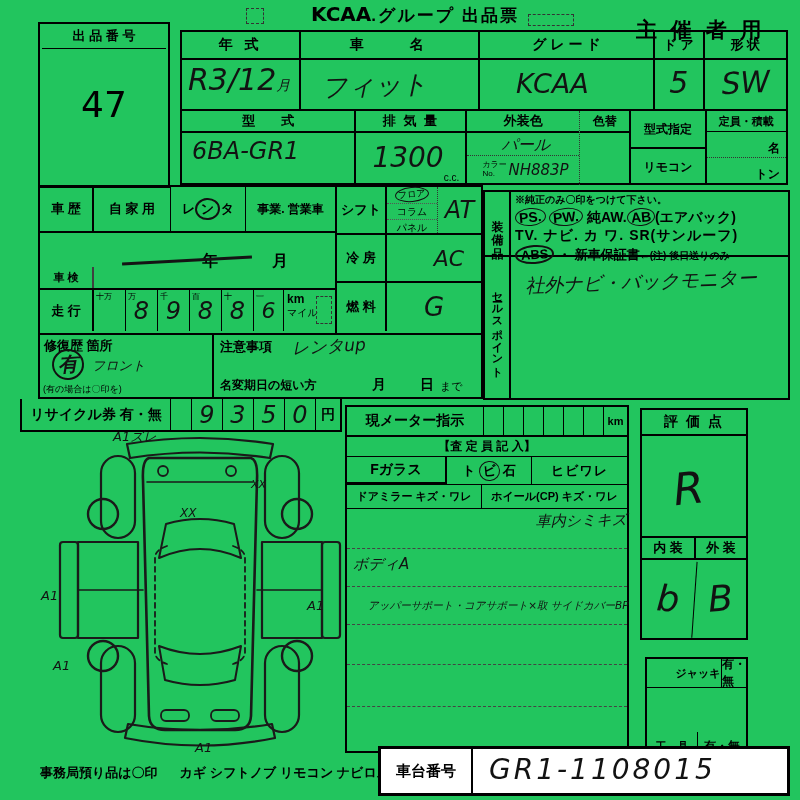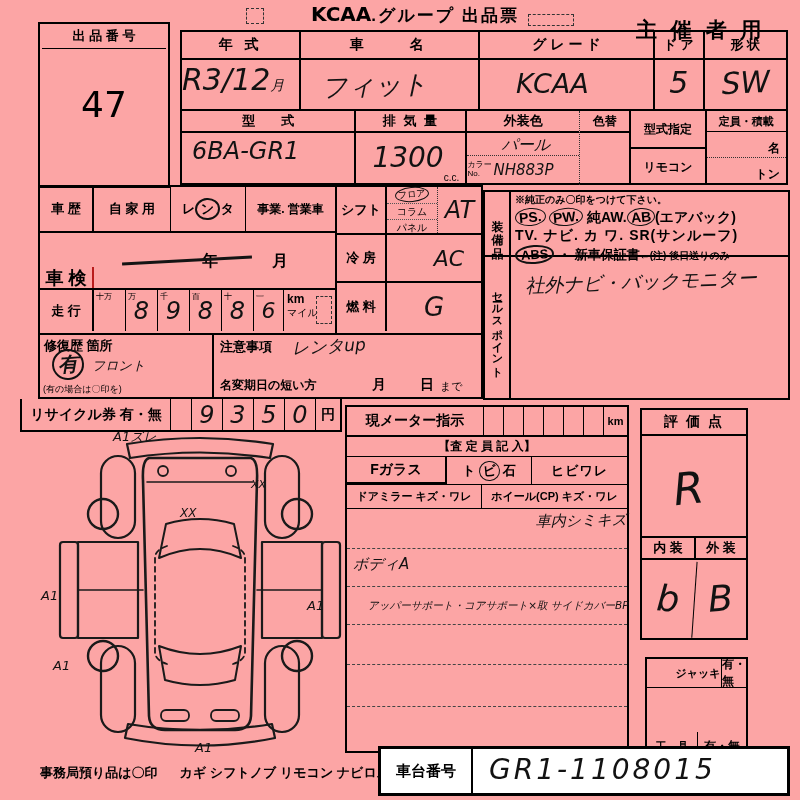--- a/index.html
+++ b/index.html
@@ -1,17 +1,17 @@
 <!DOCTYPE html>
 <html><head>
 <meta charset="utf-8">
 <style>
   html,body{margin:0;padding:0;}
   body{width:800px;height:800px;background:#fff;font-family:"Liberation Sans",sans-serif;color:#000;overflow:hidden;}
-  .sheet{position:relative;width:800px;height:800px;background:#fca5a5;}
+  .sheet{position:relative;width:800px;height:800px;background:#22c55e;}
   .abs{position:absolute;}
   .b{font-weight:bold;}
   .cell{display:flex;align-items:center;justify-content:center;}
   .hw{font-family:"DejaVu Sans",sans-serif;font-style:italic;color:#121212;}
   .circ{display:inline-block;border:2px solid #111;border-radius:50%;padding:0 4px;transform:rotate(-4deg);}
   .circ-thin{display:inline-block;border:1.5px solid #111;border-radius:50%;padding:0 3px;transform:rotate(-5deg);}
   .dottedbox{border:1.5px dashed #333;display:inline-block;}
   .vlabel{writing-mode:vertical-rl;text-orientation:upright;display:flex;align-items:center;justify-content:center;border-right:2px solid #000;}
   svg{display:block;}
 </style>
@@ -30,21 +30,21 @@
   <div class="abs" style="left:38px;top:22px;width:128px;height:162px;border:2px solid #000;">
     <div class="b" style="height:24px;line-height:24px;text-align:center;font-size:13px;border-bottom:1.5px solid #000;margin:0 2px;">出 品 番 号</div>
     <div class="cell" style="height:110px;font-size:36px;font-weight:500;font-family:'DejaVu Sans',sans-serif;">47</div>
   </div>
 
   <div class="abs" style="left:180px;top:30px;width:608px;height:155px;border:2px solid #000;box-sizing:border-box;">
 
     <div style="display:flex;height:77px;border-bottom:2px solid #000;">
       <div style="width:120px;border-right:2px solid #000;box-sizing:border-box;">
         <div class="b cell" style="height:26px;border-bottom:2px solid #000;font-size:14px;letter-spacing:4px;">年  式</div>
-        <div style="padding:2px 0 0 0;white-space:nowrap;"><span class="hw" style="font-size:30px;">R3/12</span><span class="hw" style="font-size:14px;">月</span></div>
+        <div style="padding:2px 0 0 6px;white-space:nowrap;"><span class="hw" style="font-size:30px;">R3/12</span><span class="hw" style="font-size:14px;">月</span></div>
       </div>
       <div style="width:180px;border-right:2px solid #000;box-sizing:border-box;">
         <div class="b cell" style="height:26px;border-bottom:2px solid #000;font-size:14px;letter-spacing:6px;">車　　名</div>
         <div class="hw" style="font-size:26px;padding:8px 0 0 20px;transform:rotate(-2deg);">フィット</div>
       </div>
       <div style="width:176px;border-right:2px solid #000;box-sizing:border-box;">
         <div class="b cell" style="height:26px;border-bottom:2px solid #000;font-size:14px;">グ レ ー ド</div>
         <div class="hw" style="font-size:27px;padding:8px 0 0 36px;">KCAA</div>
       </div>
       <div style="width:50px;border-right:2px solid #000;box-sizing:border-box;">
@@ -65,21 +65,21 @@
       <div style="width:112px;border-right:2px solid #000;box-sizing:border-box;position:relative;">
         <div class="b cell" style="height:20px;border-bottom:2px solid #000;font-size:13px;letter-spacing:2px;">排 気 量</div>
         <div class="hw" style="font-size:28px;padding:8px 0 0 16px;">1300</div>
         <div class="abs" style="right:6px;bottom:2px;font-size:10px;">c.c.</div>
       </div>
       <div style="width:164px;border-right:2px solid #000;box-sizing:border-box;display:flex;">
         <div style="width:113px;">
           <div class="b cell" style="height:20px;border-bottom:2px solid #000;font-size:13px;">外装色</div>
           <div class="hw" style="font-size:16px;padding:2px 0 0 34px;height:20px;">パール</div>
           <div style="border-top:1.5px dotted #333;display:flex;align-items:center;height:28px;">
-            <span style="font-size:8px;width:26px;line-height:1.1;padding-left:0;">カラーNo.</span>
+            <span style="font-size:8px;width:26px;line-height:1.1;padding-left:15px;">カラーNo.</span>
             <span class="hw" style="font-size:15px;">NH883P</span>
           </div>
         </div>
         <div style="width:51px;border-left:1.5px dotted #333;box-sizing:border-box;">
           <div class="b cell" style="height:20px;border-bottom:2px solid #000;font-size:12px;">色替</div>
         </div>
       </div>
       <div style="width:76px;border-right:2px solid #000;box-sizing:border-box;">
         <div class="b cell" style="height:36px;border-bottom:2px solid #000;font-size:12px;">型式指定</div>
         <div class="b cell" style="height:36px;font-size:12px;">リモコン</div>
@@ -98,21 +98,21 @@
         <div class="b cell" style="width:52px;border-right:2px solid #000;font-size:13px;">車 歴</div>
         <div class="b cell" style="width:76px;border-right:1.5px solid #000;font-size:13px;">自 家 用</div>
         <div class="b cell" style="width:74px;border-right:1.5px solid #000;font-size:13px;white-space:nowrap;">
           <span>レ</span>
             <span class="circ" style="font-weight:bold;">ン</span>
             <span>タ</span>
         </div>
         <div class="b cell" style="flex:1;font-size:12px;">事業. 営業車</div>
       </div>
       <div style="display:flex;height:57px;border-bottom:2px solid #000;box-sizing:border-box;">
-        <div class="b cell" style="width:52px;border-right:2px solid #b91c1c;font-size:18px;margin-top:34px;">車 検</div>
+        <div class="b cell" style="width:52px;border-right:2px solid #404040;font-size:11px;margin-top:34px;">車 検</div>
         <div style="flex:1;position:relative;">
           <span class="b abs" style="left:108px;top:18px;font-size:16px;">年</span>
           <span class="b abs" style="left:178px;top:18px;font-size:16px;">月</span>
           <div class="abs" style="left:28px;top:26px;width:130px;border-top:3px solid #141414;transform:rotate(-3deg);"></div>
         </div>
       </div>
       <div style="display:flex;height:41px;">
         <div class="b cell" style="width:52px;border-right:2px solid #000;font-size:13px;">走 行</div>
         <div style="width:31px;border-right:1.5px solid #000;position:relative;">
             <span class="abs" style="left:2px;top:1px;font-size:8px;">十万</span>

